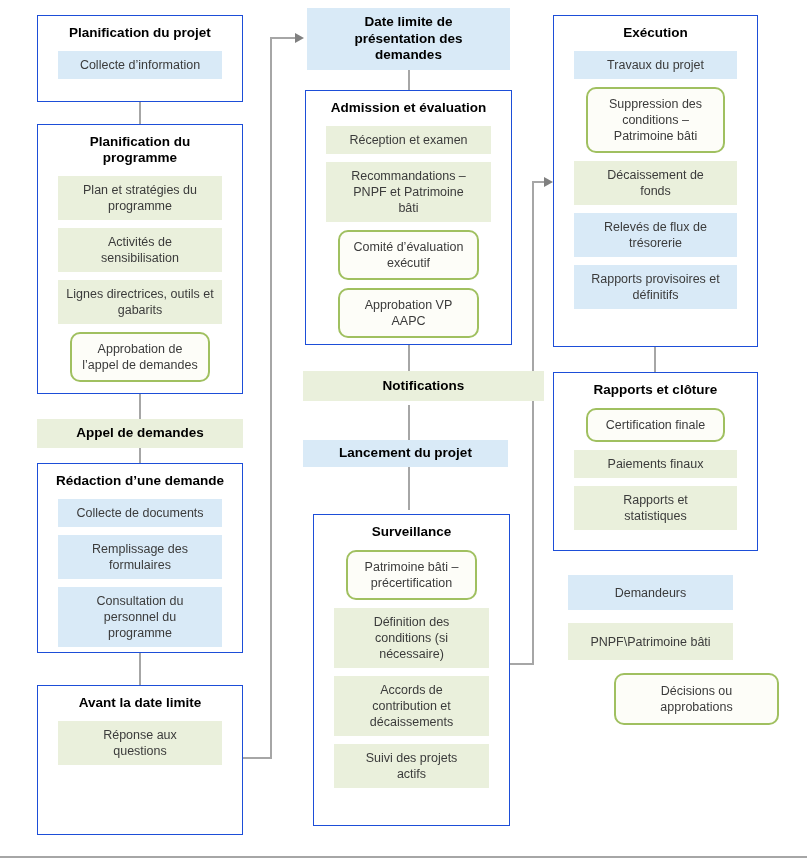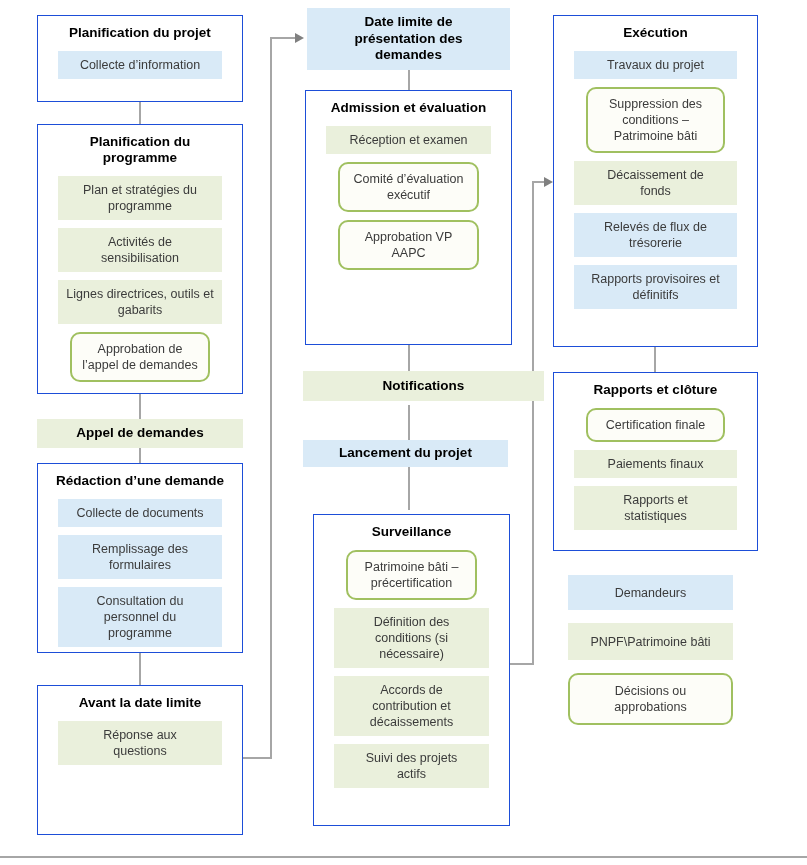--- a/index.html
+++ b/index.html
@@ -45,21 +45,21 @@
     border-left:9px solid #808080;
   }
   .legend-item{
     position:absolute;display:flex;align-items:center;justify-content:center;
     font-size:12.5px;color:#3b3b3b;text-align:center;line-height:1.28;
     box-sizing:border-box;padding:4px 8px;
   }
   .legend-item.applicants{background:#d9eaf7;}
   .legend-item.pnpf{background:#eaf0dc;}
   .legend-item.decision{
-    background:#fdfdf8;border:2px solid #a0c060;border-radius:10px;
+    background:#fdfdf8;border:2px solid #a0c060;border-radius:10px;margin-left:46px;
   }
   .bottom-rule{position:absolute;left:0;top:856px;width:807px;height:2px;background:#a6a6a6;}
 </style>
 </head>
 <body>
 
 <div class="canvas">
 
   <div class="conn" style="left:139px;top:102px;width:2px;height:22px"></div>
   <div class="conn" style="left:139px;top:394px;width:2px;height:25px"></div>
@@ -117,20 +117,21 @@
       <div class="item pnpf tight">Réponse aux questions</div>
     </div>
   </div>
 
   <div class="bar applicants banner" style="left:307px;top:8px;width:203px;height:62px">Date limite de présentation des demandes</div>
 
   <div class="outer" style="left:305px;top:90px;width:207px;height:255px">
     <div class="btitle">Admission et évaluation</div>
     <div class="items">
       <div class="item pnpf">Réception et examen</div>
+      <div class="item pnpf tight2">Recommandations – PNPF et Patrimoine bâti</div>
       <div class="item decision wide">Comité d’évaluation exécutif</div>
       <div class="item decision">Approbation VP AAPC</div>
     </div>
   </div>
 
   <div class="bar pnpf" style="left:303px;top:371px;width:241px;height:30px">Notifications</div>
 
   <div class="bar applicants" style="left:303px;top:440px;width:205px;height:27px">Lancement du projet</div>
 
   <div class="outer" style="left:313px;top:514px;width:197px;height:312px">

